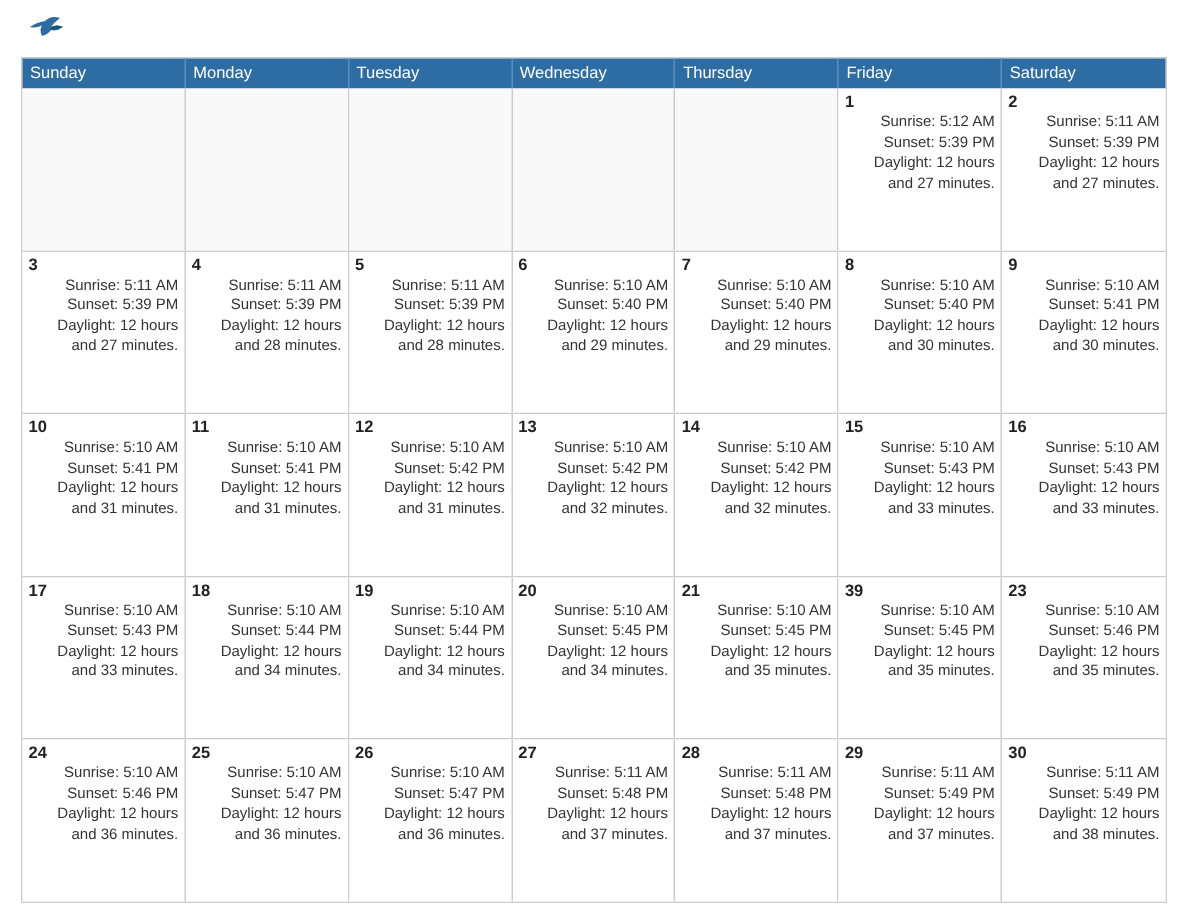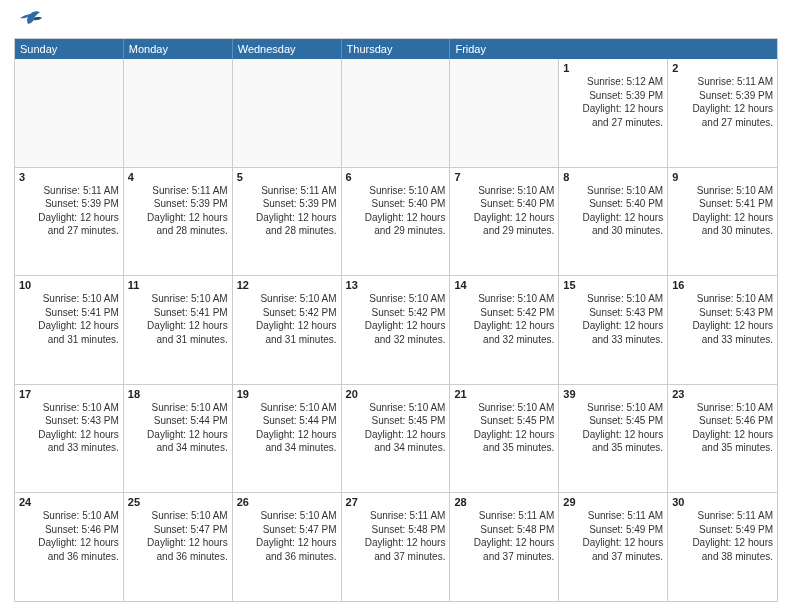--- a/index.html
+++ b/index.html
@@ -118,23 +118,25 @@
     <div class="title-block">
       <h1></h1>
       <h2></h2>
     </div>
   </div>
 
   <div class="calendar">
     <div class="cal-header">
     <div class="cal-header-cell">Sunday</div>
         <div class="cal-header-cell">Monday</div>
+        <div class="cal-header-cell">Tuesday</div>
         <div class="cal-header-cell">Wednesday</div>
         <div class="cal-header-cell">Thursday</div>
         <div class="cal-header-cell">Friday</div>
+        <div class="cal-header-cell">Saturday</div>
       </div>
     <div class="cal-body">
     <div class="cal-row">
           <div class="cal-cell empty"></div>
           <div class="cal-cell empty"></div>
           <div class="cal-cell empty"></div>
           <div class="cal-cell empty"></div>
           <div class="cal-cell empty"></div>
           <div class="cal-cell">
             <span class="day-num">1</span>

